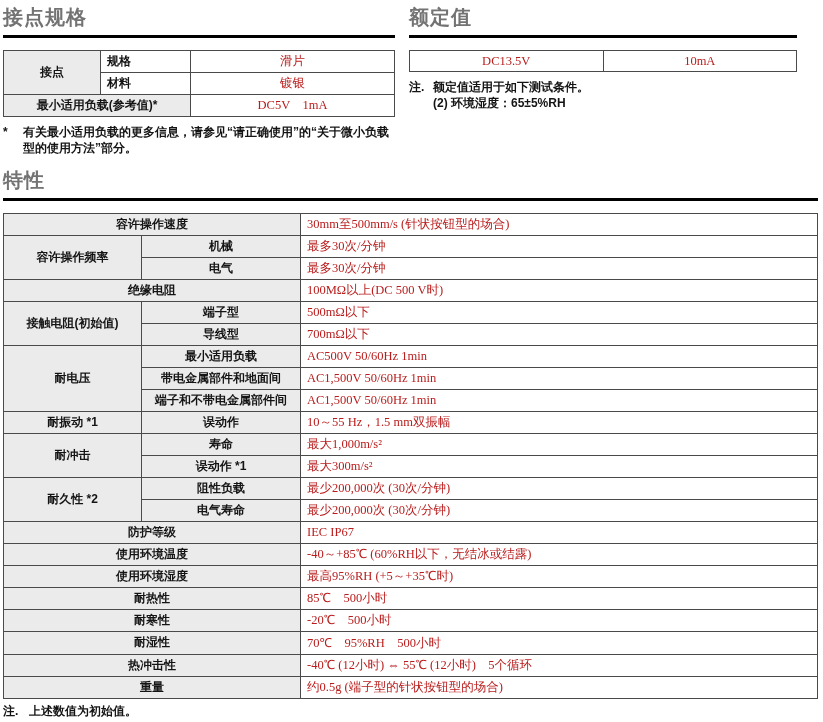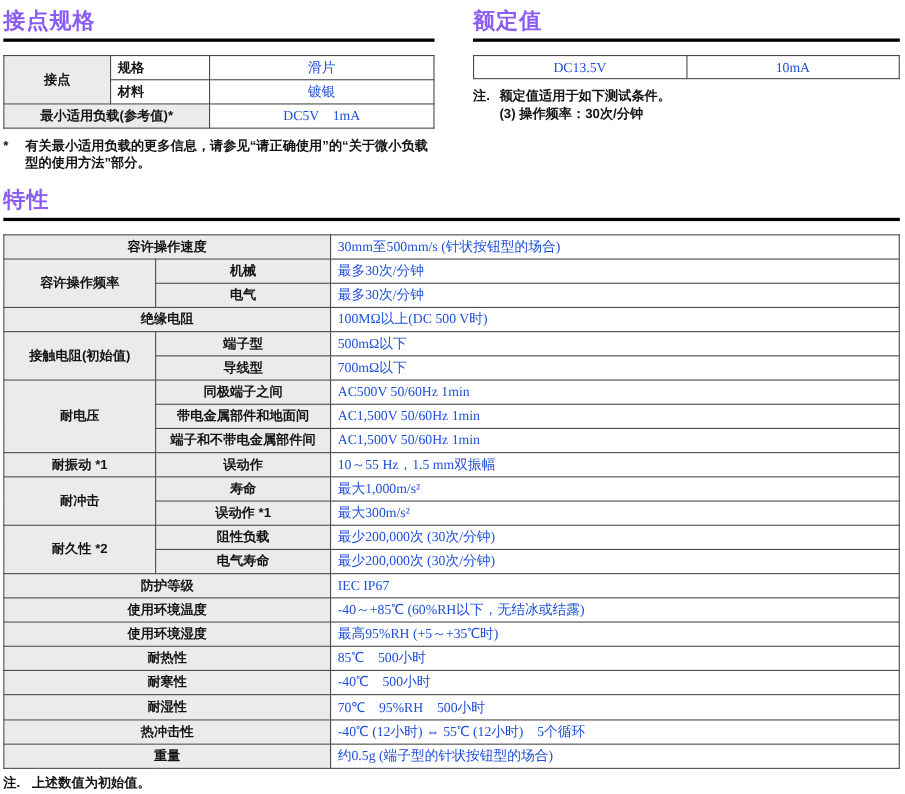--- a/index.html
+++ b/index.html
@@ -3,32 +3,32 @@
 <meta charset="utf-8">
 <style>
   * { margin: 0; padding: 0; box-sizing: border-box; }
   html, body { width: 823px; height: 722px; background: #ffffff; overflow: hidden; }
   body {
     font-family: "Liberation Sans", sans-serif;
     color: #111;
     padding: 8px 5px 0 3px;
   }
   .section-heading {
-    font-family: Liberation Sans, sans-serif;
+    font-family: Liberation Mono, monospace;
     font-size: 20px;
     font-weight: bold;
     letter-spacing: 1px;
-    color: #8b5cf6;
+    color: #737373;
     padding-bottom: 5px;
     border-bottom: 3px solid #000;
     line-height: 1.1;
   }
   .top-area { display: flex; align-items: flex-start; }
   .col-left  { width: 392px; }
-  .col-right { width: 388px; margin-left: 35px; }
+  .col-right { width: 388px; margin-left: 14px; }
 
   table {
     border-collapse: collapse;
     table-layout: fixed;
     width: 100%;
     margin-top: 12px;
   }
   table, td, th { border: 1px solid #4a4a4a; }
   table { border: 1.5px solid #222; }
   td, th {
@@ -43,21 +43,21 @@
     font-family: "Liberation Sans", sans-serif;
     font-weight: bold;
     text-align: left;
     color: #141414;
   }
   .shaded { background: #ebebeb; text-align: center; }
   .val {
     font-family: "Liberation Serif", serif;
     font-size: 12.5px;
     font-weight: normal;
-    color: #1d4ed8;
+    color: #b91c1c;
     text-align: left;
     background: #ffffff;
   }
   .center { text-align: center; }
 
   .note-block { margin-top: 8px; }
   .note-line {
     display: flex;
     font-family: "Liberation Sans", sans-serif;
     font-weight: bold;
@@ -127,21 +127,21 @@
         <td class="val center">10mA</td>
       </tr>
     </tbody>
       </table>
 
     <div class="note-block">
       <div class="note-line">
         <span class="note-marker">注.</span>
         <span class="note-text">额定值适用于如下测试条件。</span>
       </div>
-      <div class="note-line cond-line">(3) 操作频率：30次/分钟</div>
+      <div class="note-line cond-line">(2) 环境湿度：65±5%RH</div>
     </div>
   </div>
 </div>
 
 <div class="characteristics">
   <div class="section-heading">特性</div>
 
   <table>
     <colgroup>
         <col style="width:138px">
@@ -175,21 +175,21 @@
       <td class="sub shaded">端子型</td>
       <td class="val">500mΩ以下</td>
     </tr>
     <tr>
       <td class="sub shaded">导线型</td>
       <td class="val">700mΩ以下</td>
     </tr>
 
     <tr>
       <td rowspan="3" class="lbl shaded">耐电压</td>
-      <td class="sub shaded">同极端子之间</td>
+      <td class="sub shaded">最小适用负载</td>
       <td class="val">AC500V 50/60Hz 1min</td>
     </tr>
     <tr>
       <td class="sub shaded">带电金属部件和地面间</td>
       <td class="val">AC1,500V 50/60Hz 1min</td>
     </tr>
     <tr>
       <td class="sub shaded">端子和不带电金属部件间</td>
       <td class="val">AC1,500V 50/60Hz 1min</td>
     </tr>
@@ -231,21 +231,21 @@
     <tr>
       <td colspan="2" class="lbl shaded">使用环境湿度</td>
       <td class="val">最高95%RH (+5～+35℃时)</td>
     </tr>
     <tr>
       <td colspan="2" class="lbl shaded">耐热性</td>
       <td class="val">85℃　500小时</td>
     </tr>
     <tr>
       <td colspan="2" class="lbl shaded">耐寒性</td>
-      <td class="val">-40℃　500小时</td>
+      <td class="val">-20℃　500小时</td>
     </tr>
     <tr>
       <td colspan="2" class="lbl shaded">耐湿性</td>
       <td class="val">70℃　95%RH　500小时</td>
     </tr>
     <tr>
       <td colspan="2" class="lbl shaded">热冲击性</td>
       <td class="val">-40℃ (12小时) ⇔ 55℃ (12小时)　5个循环</td>
     </tr>
     <tr>

